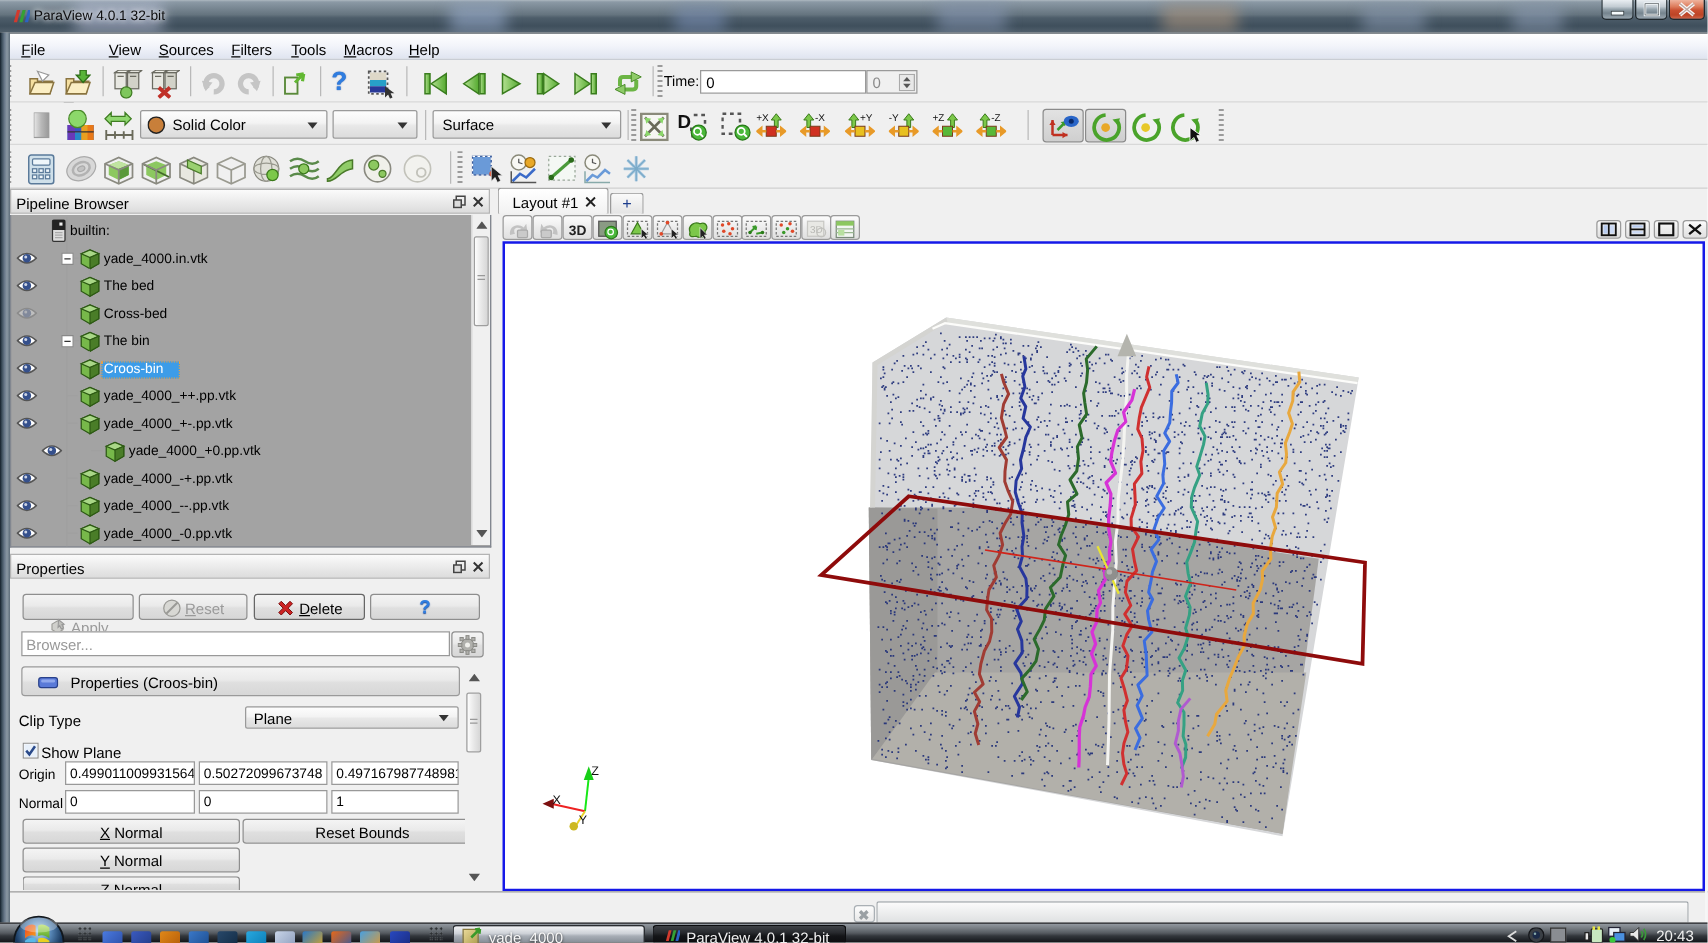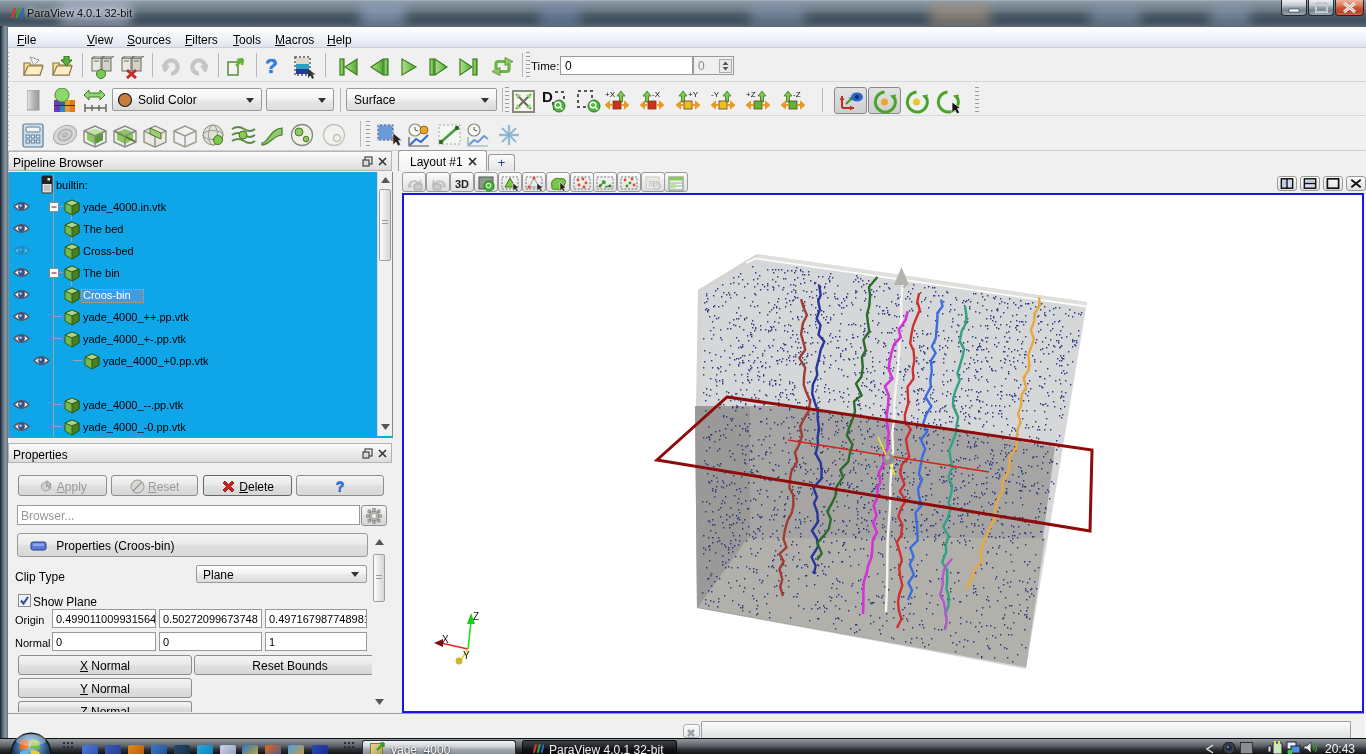--- a/index.html
+++ b/index.html
@@ -15,21 +15,21 @@
 .tbrow{left:0;width:1366px;background:#f0f0f0;}
 #tb1{top:48px;height:34px;border-bottom:1px solid #d8d8d8;}
 #tb2{top:83px;height:33px;border-bottom:1px solid #d8d8d8;}
 #tb3{top:117px;height:34px;border-bottom:1px solid #cfcfcf;}
 .handle{position:absolute;width:4px;background-image:repeating-linear-gradient(180deg,#9b9b9b 0,#9b9b9b 1.5px,transparent 1.5px,transparent 4px);}
 .vsep{position:absolute;width:1px;background:#b9b9b9;}
 .combo{position:absolute;border:1px solid #9a9a9a;border-radius:2px;background:linear-gradient(180deg,#fdfdfd,#f3f3f3 45%,#e8e8e8 55%,#dcdcdc);font-size:12px;color:#000;}
 .combo .arr{position:absolute;right:7px;top:50%;margin-top:-2px;width:0;height:0;border-left:4px solid transparent;border-right:4px solid transparent;border-top:5px solid #333;}
 .field{position:absolute;background:#fff;border:1px solid #9a9a9a;font-size:12px;color:#000;}
 .dockhead{position:absolute;left:8px;width:384px;height:20px;background:linear-gradient(180deg,#fbfbfb,#dcdcdc);border:1px solid #b4b4b4;font-size:12px;color:#000;padding:4px 0 0 4px;}
-#tree{left:8px;top:172px;width:385px;height:266px;background:#0ea5e9;border:1px solid #828790;border-top:none;overflow:hidden;}
+#tree{left:8px;top:172px;width:385px;height:266px;background:#a3a3a3;border:1px solid #828790;border-top:none;overflow:hidden;}
 .trow{position:absolute;left:0;width:100%;height:22px;font-size:11px;color:#000;}
 .trow span.lbl{position:absolute;top:5px;}
 .sel{background:#3c9ce8;color:#fff;outline:1px dotted #e0a050;outline-offset:-1px;}
 .sbar{position:absolute;background:#f0f0f0;border:1px solid #d5d5d5;}
 .sthumb{position:absolute;left:1px;background:linear-gradient(90deg,#fdfdfd,#e8e8e8 50%,#d6d6d6);border:1px solid #9e9e9e;border-radius:2px;}
 .pbtn{position:absolute;background:linear-gradient(180deg,#f4f4f4,#eaeaea 45%,#dfdfdf 55%,#d7d7d7);border:1px solid #8e8e8e;border-radius:3px;font-size:12px;color:#000;text-align:center;}
 .pbtn.dis{color:#9a9a9a;}
 .pfield{position:absolute;background:#fff;border:1px solid #999;font-size:11px;color:#000;padding:3px 0 0 3px;white-space:nowrap;overflow:hidden;}
 #tabbar{left:398px;top:150px;width:1159px;height:21px;}
 .vtbtn{position:absolute;width:24px;height:20px;border:1px solid #9a9a9a;border-radius:3px;background:linear-gradient(180deg,#fcfcfc,#ececec 50%,#e0e0e0);}
@@ -582,20 +582,34 @@
           <circle cx="7.6" cy="5.6" r="1.2" fill="#cdd4e4"></circle>
         </svg>
         <div class="abs" style="left:44px;top:10px;width:9px;height:1px;background:#a0a0a0;"></div>
         <svg class="abs" style="left:54px;top:2px;" width="18" height="18" viewBox="0 0 18 18">
           <path d="M2 5 L9 2 L16 5 L16 13 L9 17 L2 13 Z" fill="#77b84a" stroke="#2d5a14" stroke-width="1"></path>
           <path d="M2 5 L9 2 L16 5 L9 8 Z" fill="#a9d787" stroke="#2d5a14" stroke-width="1"></path>
           <path d="M9 8 L16 5 L16 13 L9 17 Z" fill="#4a7d28" stroke="#2d5a14" stroke-width="1"></path>
         </svg>
         <span class="lbl" style="left:74px;">yade_4000_+0.pp.vtk</span>
       </div>
+      <div class="trow" style="top:200px;">
+        <svg class="abs" style="left:4px;top:4px;" width="17" height="13" viewBox="0 0 17 13">
+          <path d="M1 6.5 Q8.5 -1 16 6.5 Q8.5 14 1 6.5 Z" fill="#fff" stroke="#555" stroke-width="1.3"></path>
+          <circle cx="8.5" cy="6.5" r="3.4" fill="#35508c"></circle>
+          <circle cx="7.6" cy="5.6" r="1.2" fill="#cdd4e4"></circle>
+        </svg>
+        <div class="abs" style="left:44px;top:10px;width:9px;height:1px;background:#a0a0a0;"></div>
+        <svg class="abs" style="left:54px;top:2px;" width="18" height="18" viewBox="0 0 18 18">
+          <path d="M2 5 L9 2 L16 5 L16 13 L9 17 L2 13 Z" fill="#77b84a" stroke="#2d5a14" stroke-width="1"></path>
+          <path d="M2 5 L9 2 L16 5 L9 8 Z" fill="#a9d787" stroke="#2d5a14" stroke-width="1"></path>
+          <path d="M9 8 L16 5 L16 13 L9 17 Z" fill="#4a7d28" stroke="#2d5a14" stroke-width="1"></path>
+        </svg>
+        <span class="lbl" style="left:74px;">yade_4000_-+.pp.vtk</span>
+      </div>
       <div class="trow" style="top:222px;">
         <svg class="abs" style="left:4px;top:4px;" width="17" height="13" viewBox="0 0 17 13">
           <path d="M1 6.5 Q8.5 -1 16 6.5 Q8.5 14 1 6.5 Z" fill="#fff" stroke="#555" stroke-width="1.3"></path>
           <circle cx="8.5" cy="6.5" r="3.4" fill="#35508c"></circle>
           <circle cx="7.6" cy="5.6" r="1.2" fill="#cdd4e4"></circle>
         </svg>
         <div class="abs" style="left:44px;top:10px;width:9px;height:1px;background:#a0a0a0;"></div>
         <svg class="abs" style="left:54px;top:2px;" width="18" height="18" viewBox="0 0 18 18">
           <path d="M2 5 L9 2 L16 5 L16 13 L9 17 L2 13 Z" fill="#77b84a" stroke="#2d5a14" stroke-width="1"></path>
           <path d="M2 5 L9 2 L16 5 L9 8 Z" fill="#a9d787" stroke="#2d5a14" stroke-width="1"></path>
@@ -632,21 +646,21 @@
   <div class="dockhead" style="top:443px;">Properties
     <svg class="abs" style="right:18px;top:4px;" width="11" height="11">
         <rect x="3" y="1" width="7" height="7" fill="none" stroke="#444" stroke-width="1.2"></rect>
         <rect x="1" y="4" width="6" height="6" fill="#dcdcdc" stroke="#444" stroke-width="1.2"></rect>
       </svg>
     <svg class="abs" style="right:3px;top:4px;" width="11" height="11">
         <path d="M2 2 L9 9 M9 2 L2 9" stroke="#333" stroke-width="1.6"></path>
       </svg>
   </div>
   <div id="props">
-      <div class="pbtn dis" style="left:18px;top:475px;width:89px;height:21px;padding-top:3px;">
+      <div class="pbtn dis" style="left:18px;top:475px;width:89px;height:21px;padding-top:18px;">
 <svg style="vertical-align:-3px;" width="16" height="15" viewBox="0 0 18 17">
           <path d="M4 6 L9 3 L14 6 L14 11 L9 14 L4 11 Z" fill="#d0d0cc" stroke="#9a9a96"></path>
           <path d="M10 2 L15 6 l-2 .5 1.5 3 -2 1 -1.5 -3 -1.5 1.5 z" fill="#c0c0bc" stroke="#999"></path>
         </svg>
 <span><u>A</u>pply</span></div>
       <div class="pbtn dis" style="left:111px;top:475px;width:87px;height:21px;padding-top:3px;">
 <svg style="vertical-align:-3px;" width="15" height="15">
           <circle cx="7.5" cy="7.5" r="6.5" fill="#d8d8d4" stroke="#9a9a96"></circle>
           <path d="M3 12 L12 3" stroke="#9a9a96" stroke-width="1.5"></path>
         </svg>

